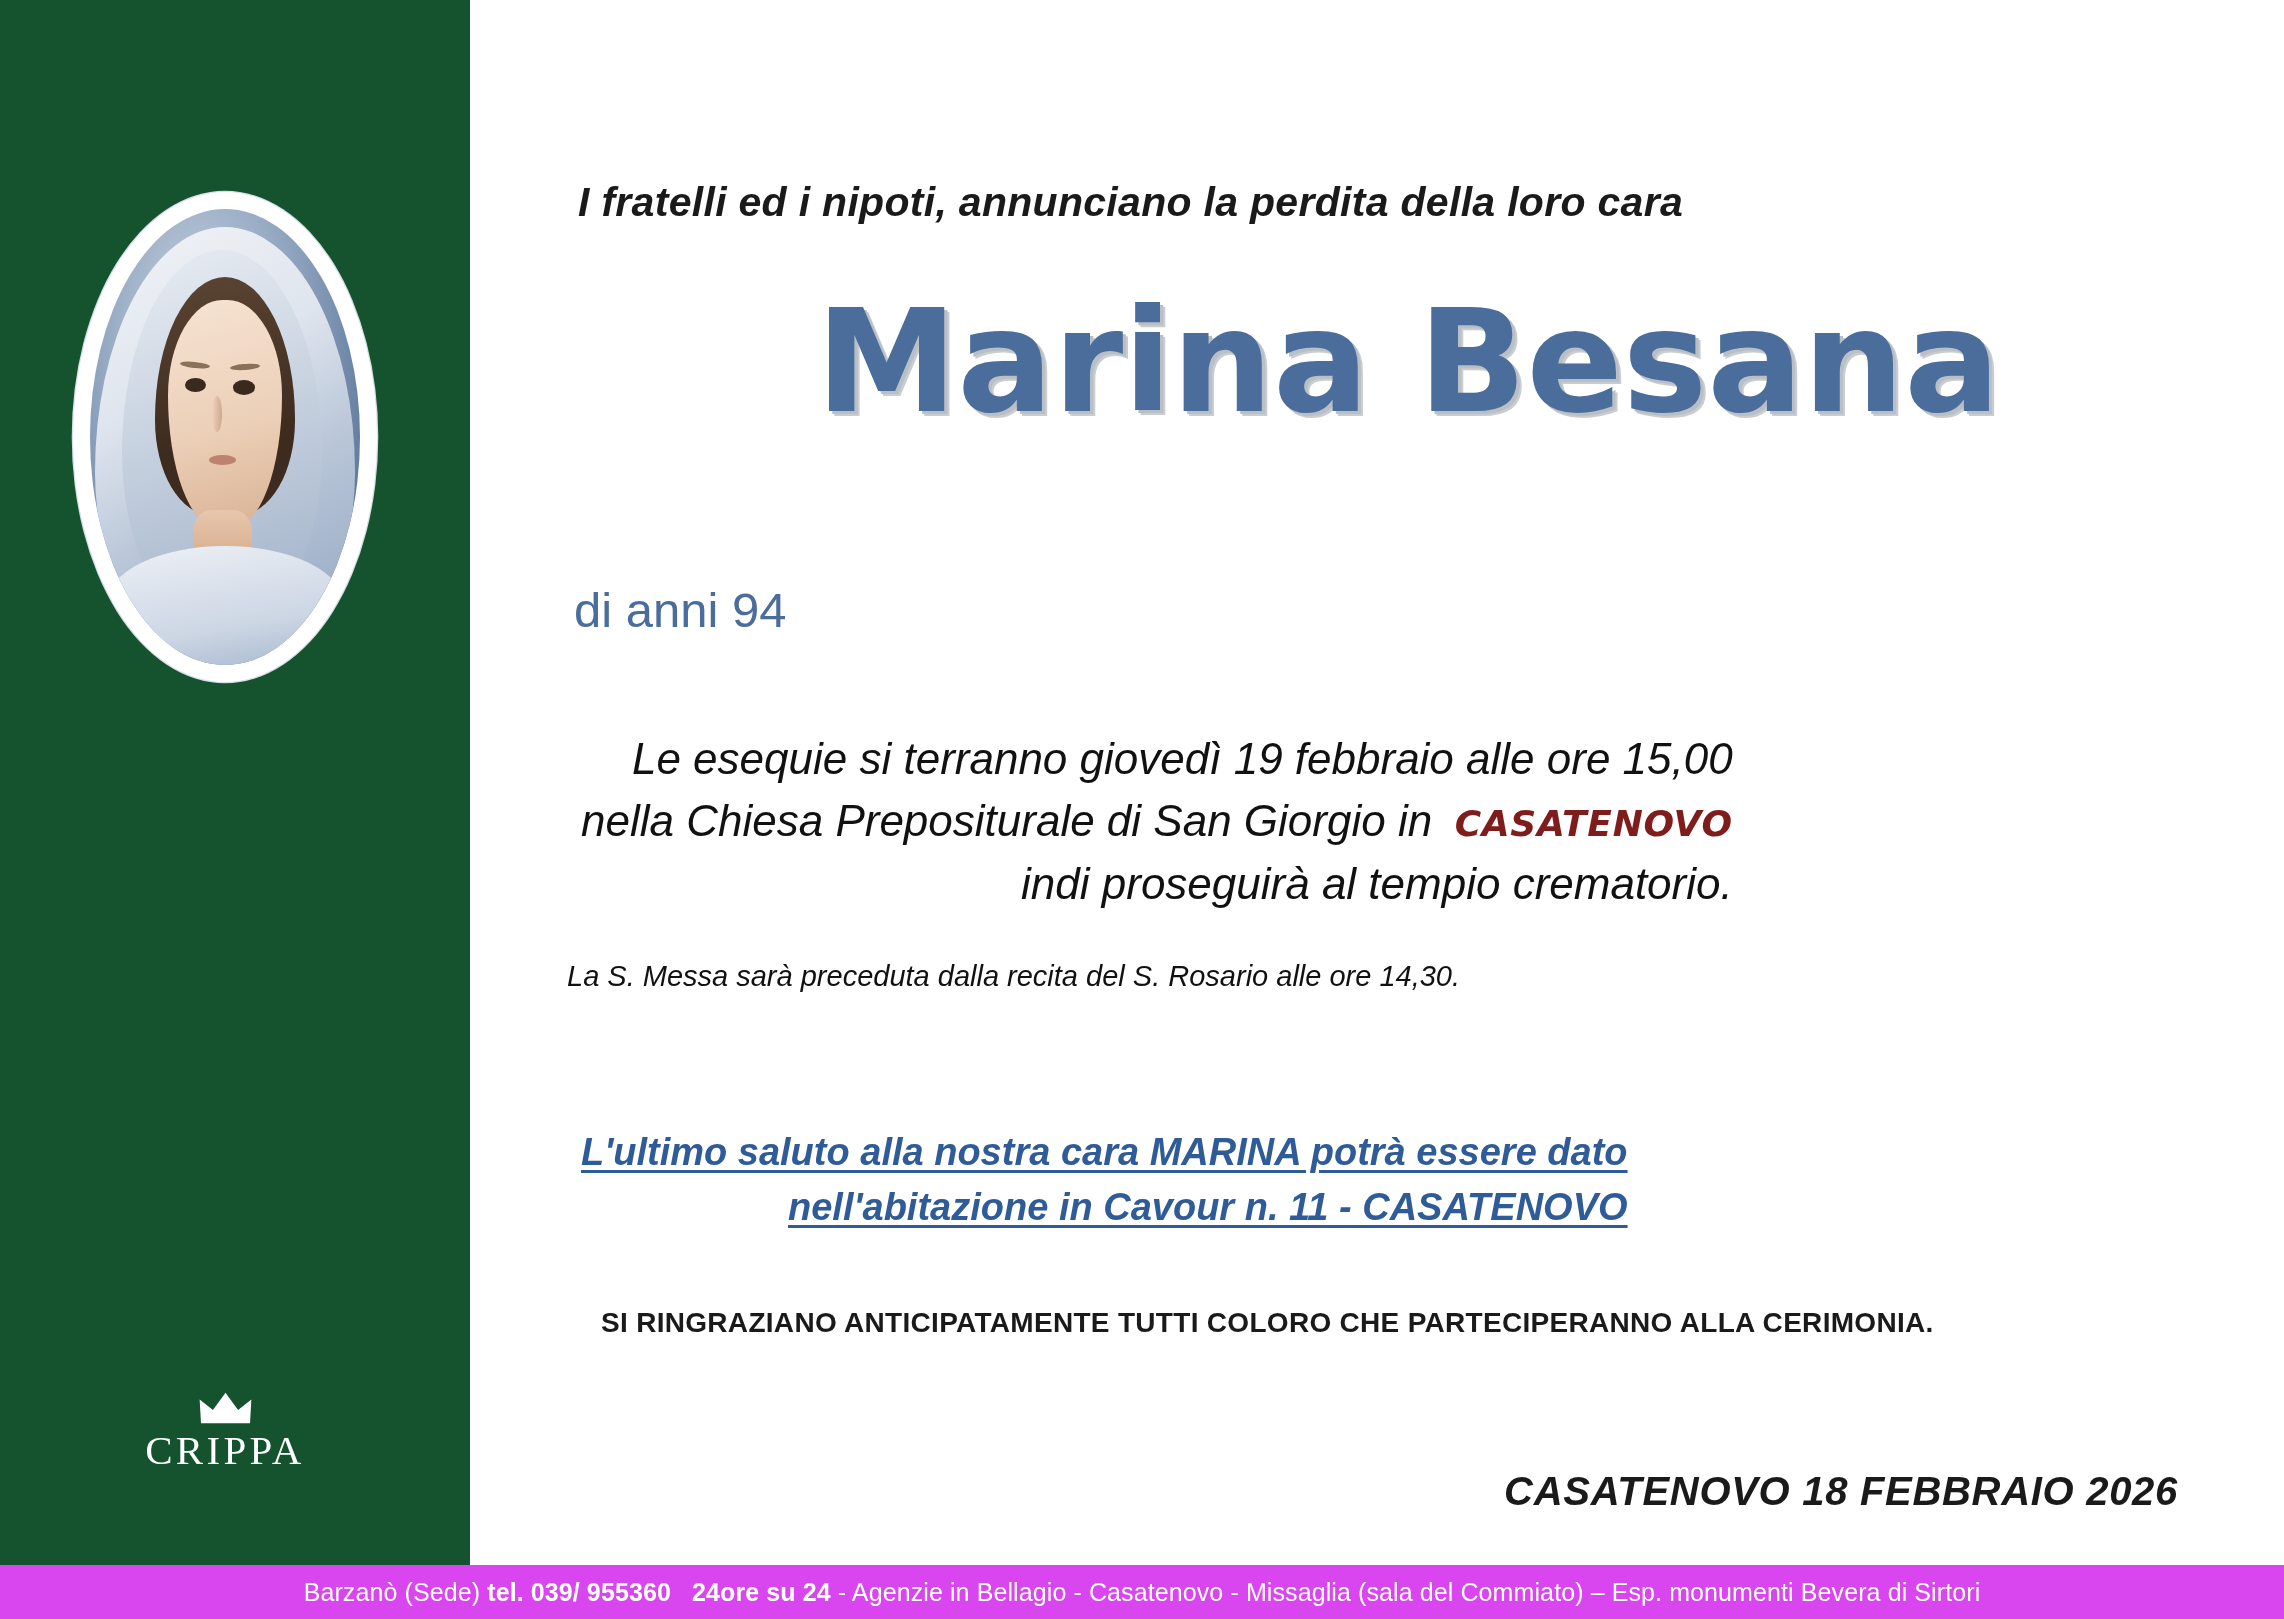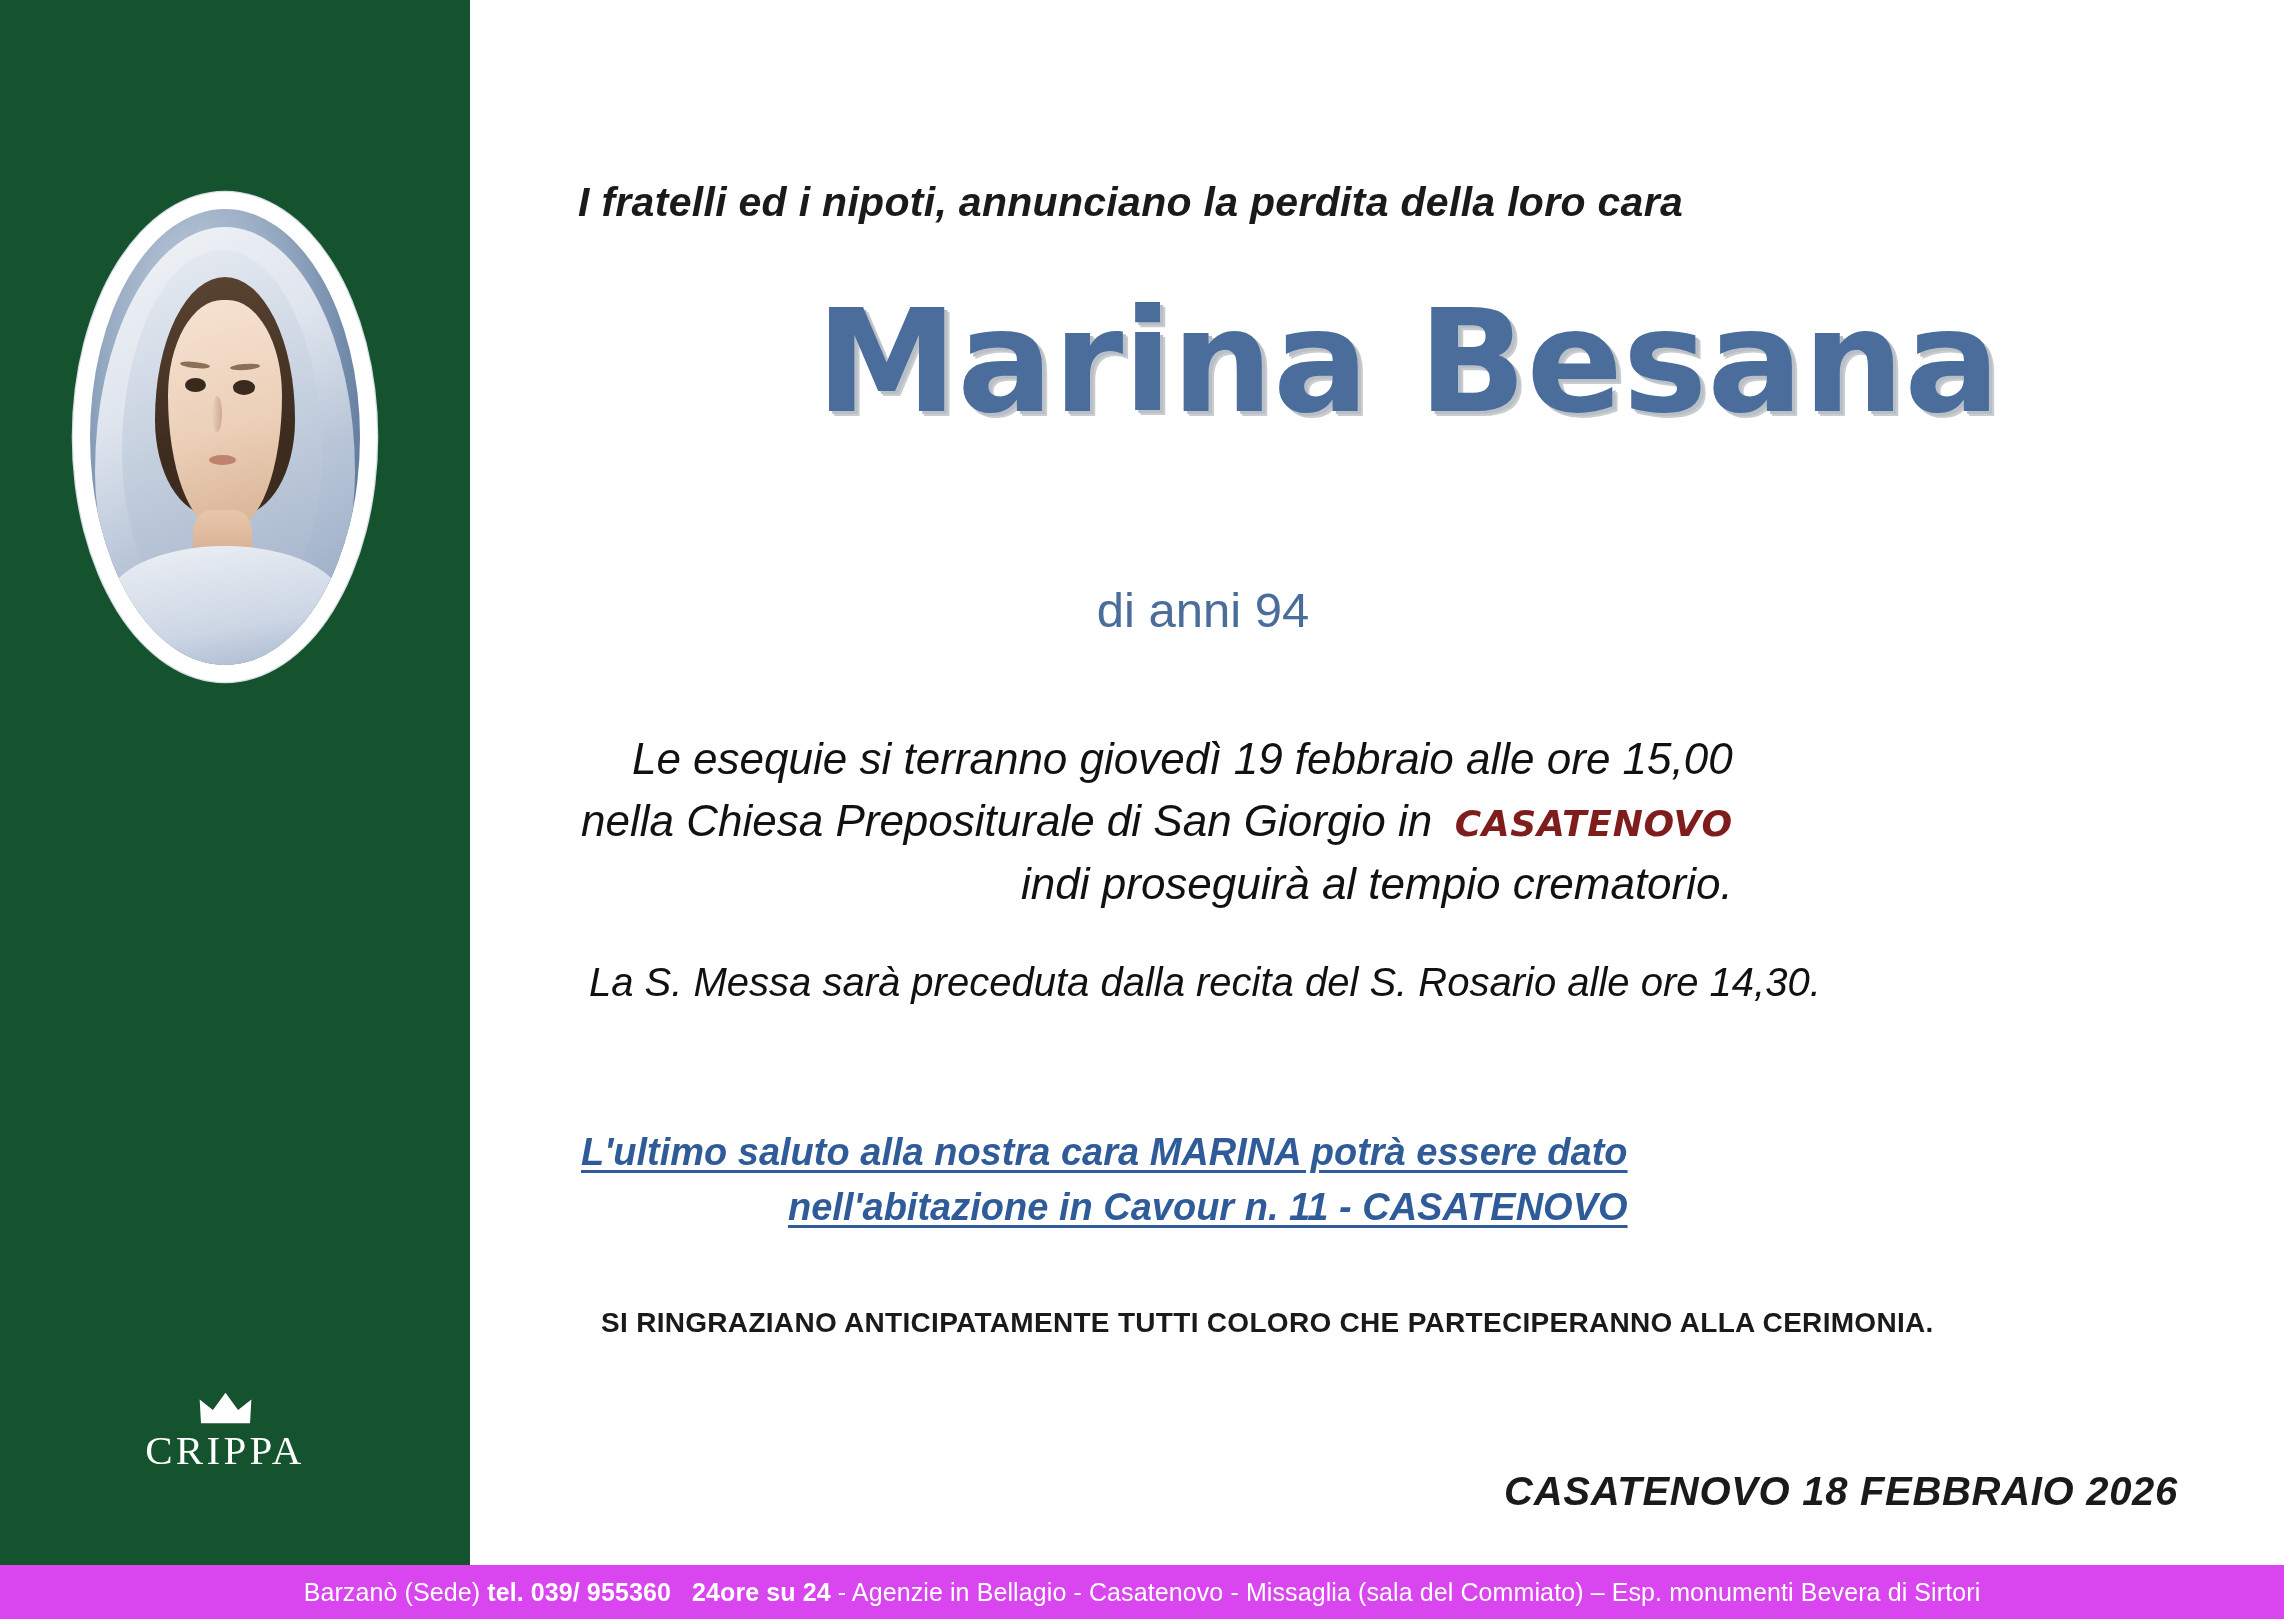--- a/index.html
+++ b/index.html
@@ -211,21 +211,20 @@
       3.3px 3.3px 0px #b9bfc6,
       5.3px 5.3px 0px rgba(150,155,162,.5);
     white-space: nowrap;
   }
 
   .age {
     position: absolute;
     left: 99px;
     top: 582px;
     width: 1258px;
-    text-align: center;
     font-family: "Liberation Sans", sans-serif;
     font-size: 49px;
     color: #4a6d9c;
   }
 
   .esequie {
     position: absolute;
     left: 106px;
     top: 728px;
     font-family: "Liberation Sans", sans-serif;
@@ -240,25 +239,25 @@
     font-style: italic;
     font-weight: bold;
     font-size: 36px;
     color: #7f1d1d;
     letter-spacing: 0.7px;
     margin-left: 22.5px;
   }
 
   .rosario {
     position: absolute;
-    left: 114px;
+    left: 92px;
     top: 960px;
     font-family: "Liberation Sans", sans-serif;
     font-style: italic;
-    font-size: 40px;
+    font-size: 29px;
     color: #111111;
     white-space: nowrap;
   }
 
   .saluto {
     position: absolute;
     left: 106px;
     top: 1125px;
     font-family: "Liberation Sans", sans-serif;
     font-style: italic;

